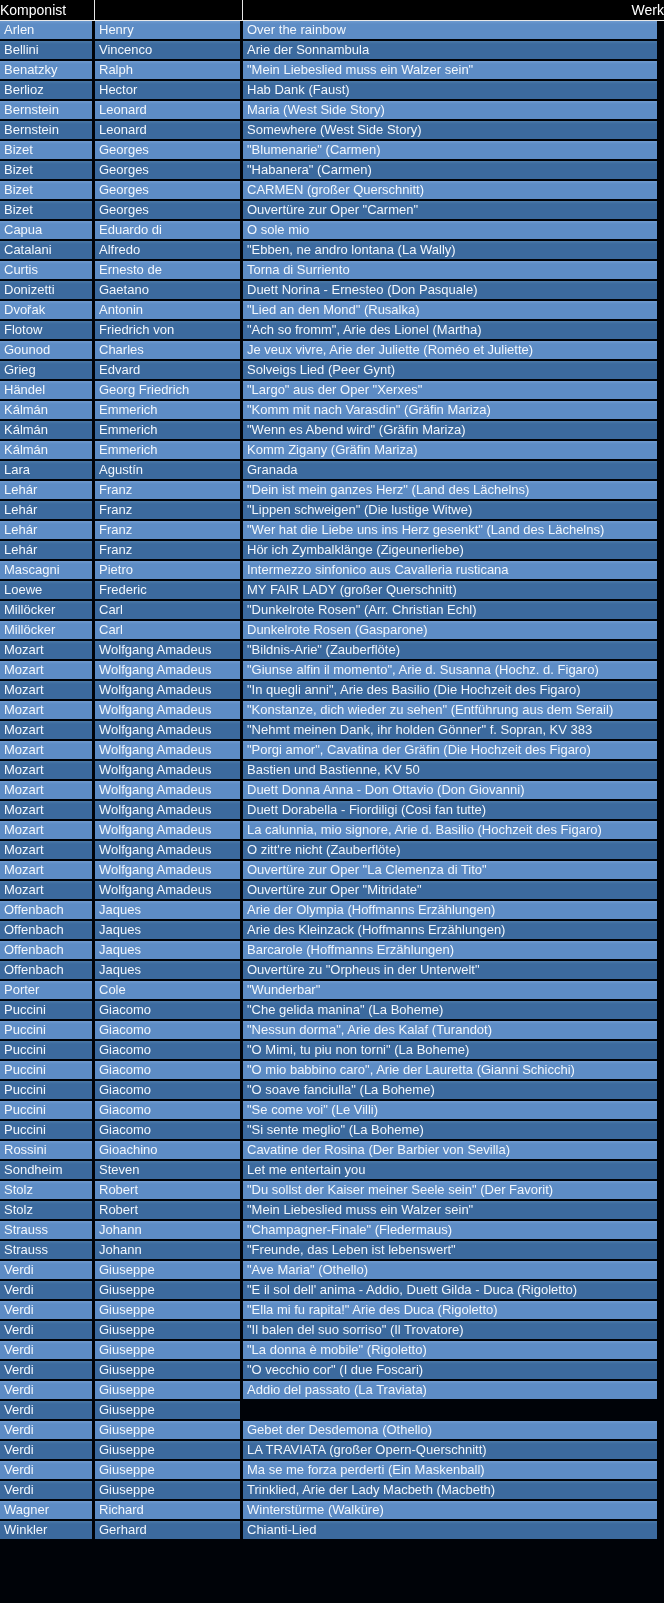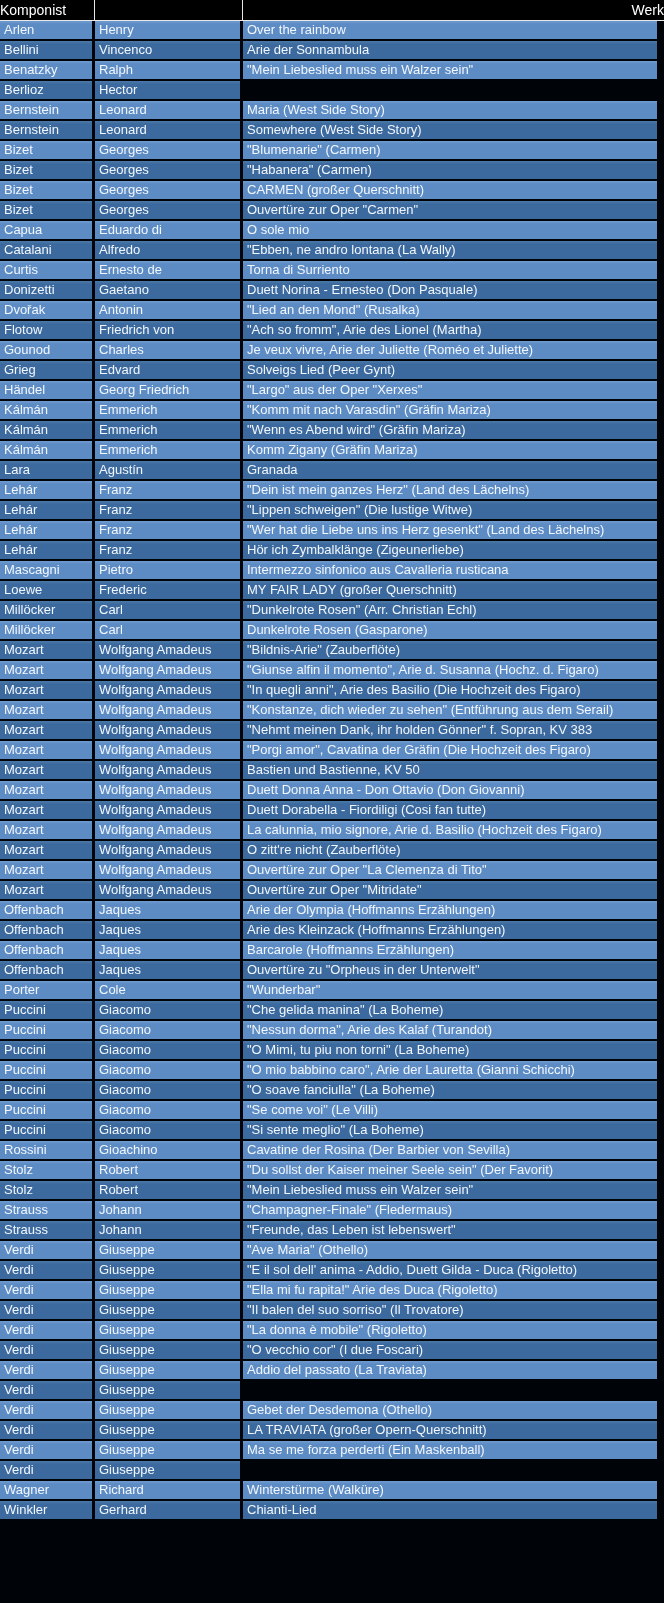--- a/index.html
+++ b/index.html
@@ -81,20 +81,21 @@
 
   <div class="row light">
     <div class="cell c1">Benatzky</div>
     <div class="cell c2">Ralph</div>
     <div class="cell c3">"Mein Liebeslied muss ein Walzer sein"</div>
   </div>
 
   <div class="row dark">
     <div class="cell c1">Berlioz</div>
     <div class="cell c2">Hector</div>
+    <div class="cell c3">Hab Dank (Faust)</div>
   </div>
 
   <div class="row light">
     <div class="cell c1">Bernstein</div>
     <div class="cell c2">Leonard</div>
     <div class="cell c3">Maria (West Side Story)</div>
   </div>
 
   <div class="row dark">
     <div class="cell c1">Bernstein</div>
@@ -403,20 +404,25 @@
     <div class="cell c2">Giacomo</div>
     <div class="cell c3">"Si sente meglio" (La Boheme)</div>
   </div>
 
   <div class="row light">
     <div class="cell c1">Rossini</div>
     <div class="cell c2">Gioachino</div>
     <div class="cell c3">Cavatine der Rosina (Der Barbier von Sevilla)</div>
   </div>
 
+  <div class="row dark">
+    <div class="cell c1">Sondheim</div>
+    <div class="cell c2">Steven</div>
+    <div class="cell c3">Let me entertain you</div>
+  </div>
 
   <div class="row light">
     <div class="cell c1">Stolz</div>
     <div class="cell c2">Robert</div>
     <div class="cell c3">"Du sollst der Kaiser meiner Seele sein" (Der Favorit)</div>
   </div>
 
   <div class="row dark">
     <div class="cell c1">Stolz</div>
     <div class="cell c2">Robert</div>
@@ -496,20 +502,21 @@
 
   <div class="row light">
     <div class="cell c1">Verdi</div>
     <div class="cell c2">Giuseppe</div>
     <div class="cell c3">Ma se me forza perderti (Ein Maskenball)</div>
   </div>
 
   <div class="row dark">
     <div class="cell c1">Verdi</div>
     <div class="cell c2">Giuseppe</div>
+    <div class="cell c3">Trinklied, Arie der Lady Macbeth (Macbeth)</div>
   </div>
 
   <div class="row light">
     <div class="cell c1">Wagner</div>
     <div class="cell c2">Richard</div>
     <div class="cell c3">Winterstürme (Walküre)</div>
   </div>
 
   <div class="row dark">
     <div class="cell c1">Winkler</div>

